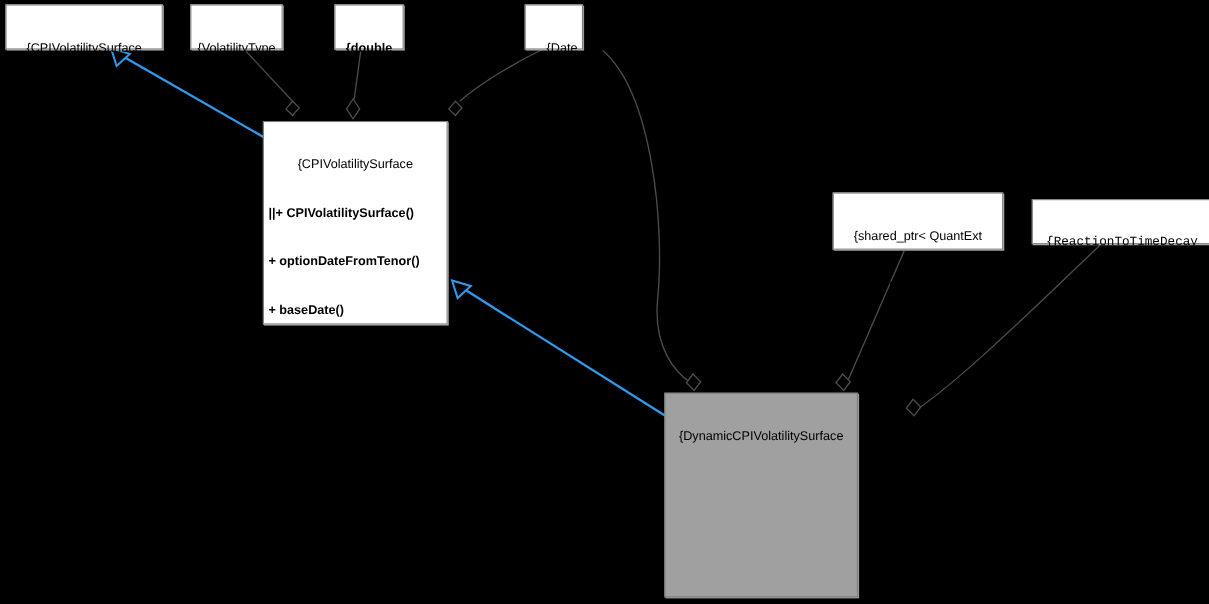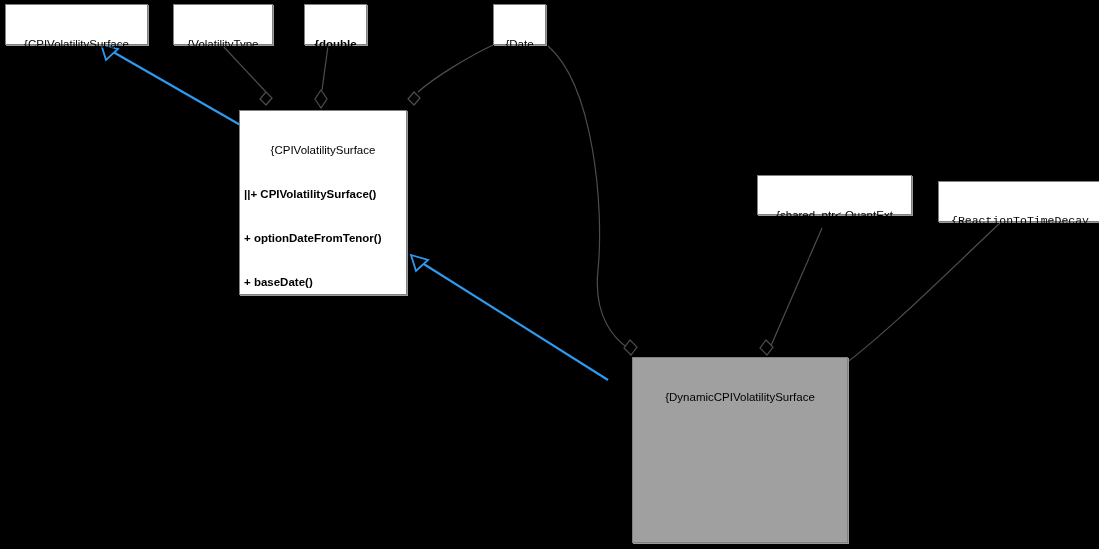--- a/index.html
+++ b/index.html
@@ -63,36 +63,36 @@
       <polygon points="101,44 118,49 106,60"></polygon>
       <polygon points="411,255 428,260 416,271"></polygon>
     </g>
   </svg>
 
   <div class="node" style="left:5px;top:4px;width:143px;height:41px;">
     <span class="lines">{CPIVolatilitySurface</span>
     <span class="lines">||}</span>
   </div>
 
-  <div class="node" style="left:173px;top:4px;width:100px;height:41px;">
+  <div class="node" style="left:173px;top:4px;width:84px;height:41px;">
     <span class="lines">{VolatilityType</span>
     <span class="lines">||}</span>
   </div>
 
   <div class="node" style="left:304px;top:4px;width:63px;height:41px;font-weight:bold;">
     <span class="lines">{double</span>
     <span class="lines">||}</span>
   </div>
 
-  <div class="node" style="left:493px;top:4px;width:53px;height:41px;">
+  <div class="node" style="left:477px;top:4px;width:53px;height:41px;text-align:right;">
     <span class="lines">{Date</span>
     <span class="lines">||}</span>
   </div>
 
-  <div class="node" style="left:757px;top:175px;width:155px;height:40px;">
+  <div class="node" style="left:757px;top:175px;width:155px;height:52px;">
     <span class="lines">{shared_ptr&lt; QuantExt</span>
     <span class="lines">::CPIVolatilitySurface &gt;</span>
     <span class="lines">||}</span>
   </div>
 
   <div class="node" style="left:938px;top:181px;width:164px;height:41px;font-family:Liberation Mono, monospace;">
     <span class="lines">{ReactionToTimeDecay</span>
     <span class="lines">||}</span>
   </div>
 
@@ -104,21 +104,21 @@
     <span class="member">+ volatilityType()</span>
     <span class="member">+ displacement()</span>
     <span class="member">+ isLogNormal()</span>
     <span class="member">+ volatility()</span>
     <span class="member">+ atmStrike()</span>
     <span class="member">+ capFloorStartDate()</span>
     
     
   </div>
 
-  <div class="node members dark" style="left:632px;top:357px;width:216px;height:186px;">
+  <div class="node members dark" style="left:604px;top:357px;width:176px;height:186px;">
     <span class="title">{DynamicCPIVolatilitySurface</span>
     
     
     
     
     
     
     
     
   </div>

